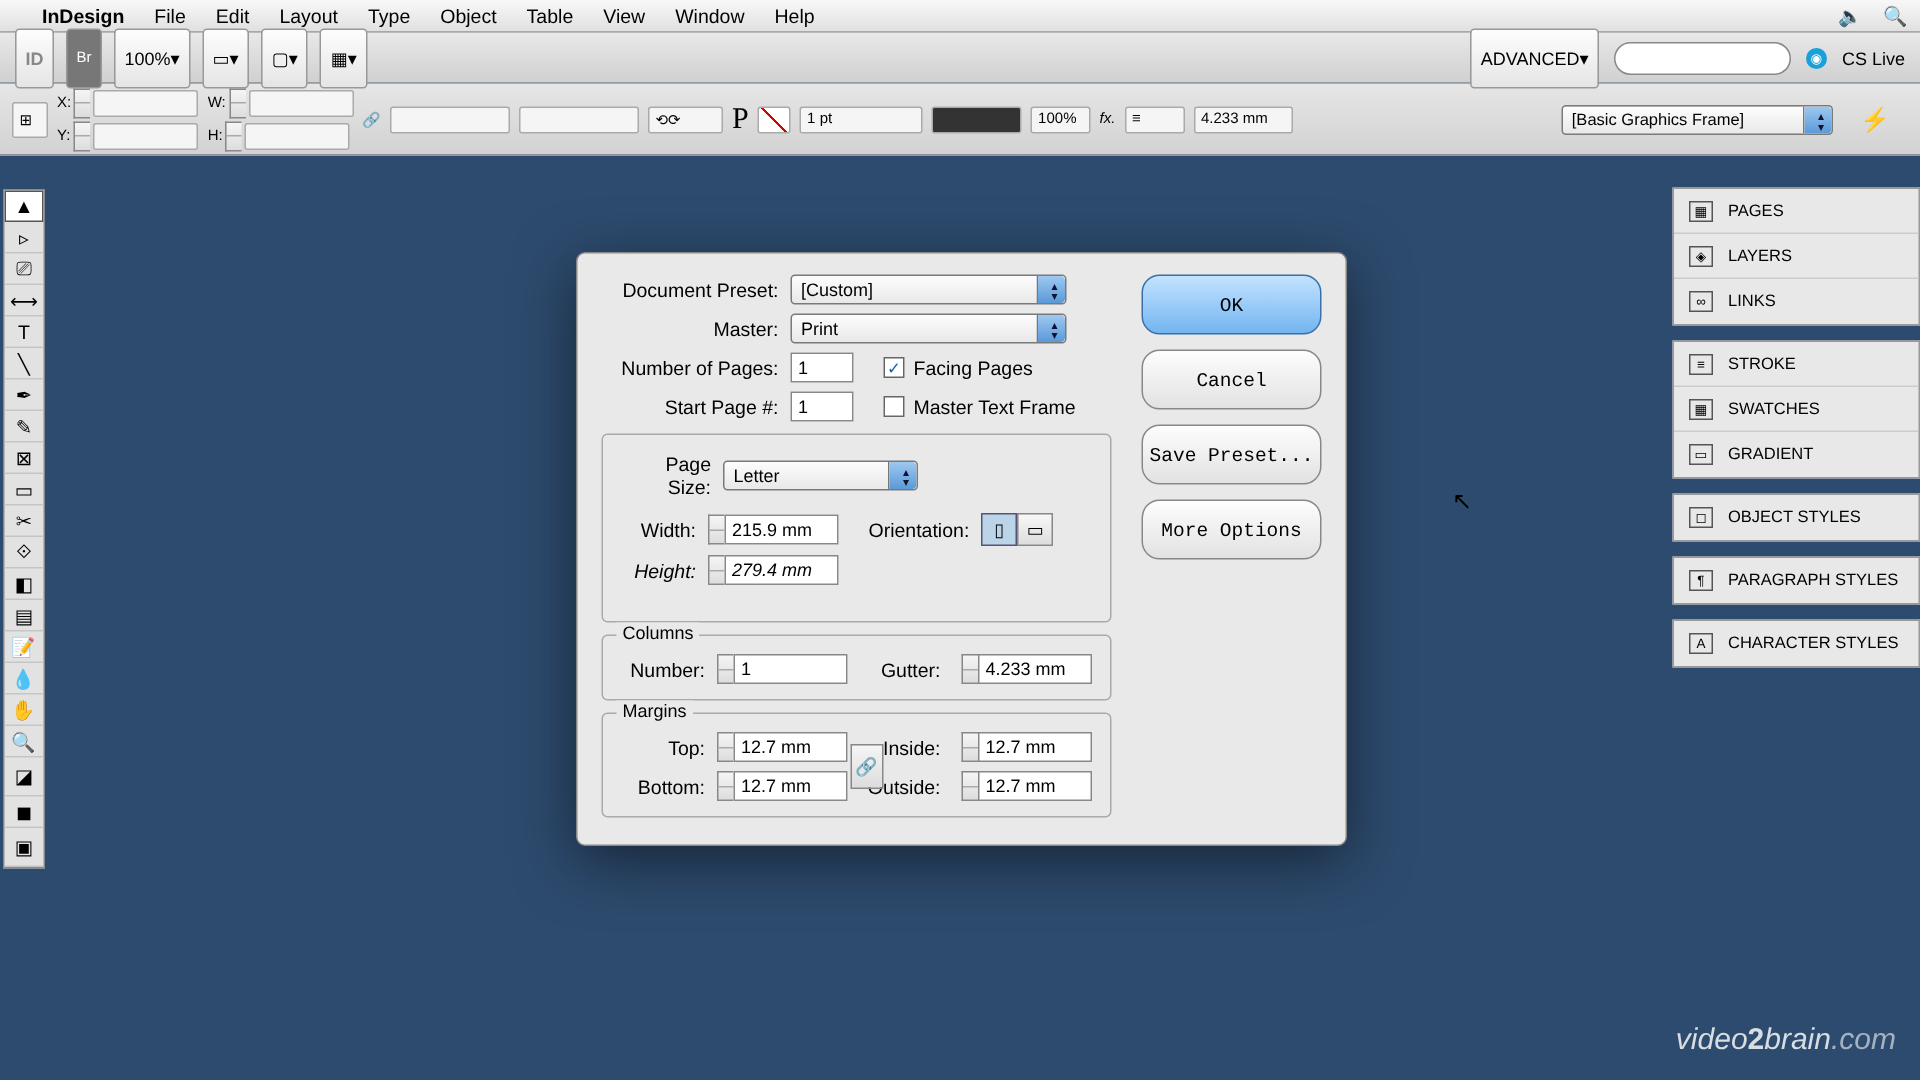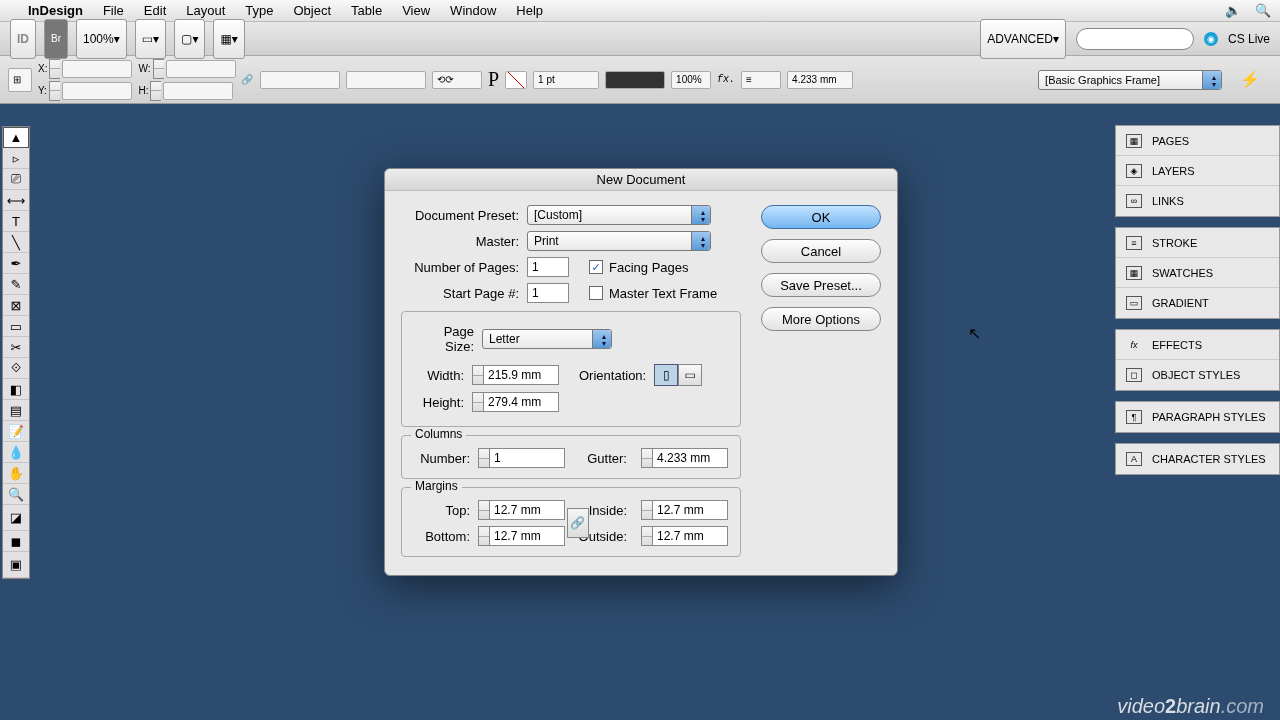--- a/index.html
+++ b/index.html
@@ -60,33 +60,33 @@
 .wideinput { width: 76px; }
 .spinner { width: 11px; height: 20px; border: 1px solid #888; border-right:none; background: linear-gradient(#f5f5f5,#ddd); display:flex; flex-direction:column; }
 .spinner::before, .spinner::after { content:""; flex:1; }
 .spinner::before { border-bottom:1px solid #aaa; }
 
 .chk { width: 14px; height: 14px; border: 1px solid #666; background:#fff; margin-right:6px; display:inline-flex; align-items:center; justify-content:center; font-size:11px; color:#1a5fb4; }
 
 .fieldset { border: 1px solid #aaa; border-radius: 4px; padding: 12px 12px 10px; margin-top: 8px; position:relative; }
 .fieldset .legend { position:absolute; top:-9px; left:9px; background:#e9e9e9; padding:0 4px; font-size:12px; }
 
-.macbtn { height: 24px; border: 1px solid #888; border-radius: 12px; background: linear-gradient(#fdfdfd,#e2e2e2); font-size:13px; display:flex; align-items:center; justify-content:center; cursor:default; }
+.macbtn { height: 40px; border: 1px solid #888; border-radius: 12px; background: linear-gradient(#fdfdfd,#e2e2e2); font-size:13px; display:flex; align-items:center; justify-content:center; cursor:default;font-family:Liberation Mono, monospace; }
 .macbtn.primary { background: linear-gradient(#c3e3ff,#73b5f0); border-color:#3a6fa8; font-weight: 500;}
 
 .orient-btn { width: 24px; height: 22px; border: 1px solid #888; background: linear-gradient(#f8f8f8,#ddd); display:inline-flex; align-items:center; justify-content:center; font-size:12px; }
 .orient-btn.sel { background:#bcd4e8; border-color:#557; }
 
 .link-icon { width: 22px; height: 30px; border:1px solid #888; background: linear-gradient(#f5f5f5,#ddd); display:flex; align-items:center; justify-content:center; font-size:12px; }
 
 
 .cursor { position:absolute; left:968px; top:324px; font-size:16px; color:#000; }
 
 
-.watermark { position:absolute; right:16px; bottom:2px; color:#d8dde2; font-size:20px; font-style:italic; letter-spacing:0; }
+.watermark { position:absolute; right:16px; bottom:15px; color:#d8dde2; font-size:20px; font-style:italic; letter-spacing:0; }
 .watermark b { font-weight:bold; font-style:normal;}
 </style>
 </head>
 <body>
 
 <div class="menubar">
   <span class="apple"></span>
   <span class="app-name">InDesign</span>
   <span class="menu-item">File</span>
   <span class="menu-item">Edit</span>
@@ -143,24 +143,24 @@
         <span class="spinner"></span>
         <span class="cell wide"></span>
       </div>
   </div>
   <span>🔗</span>
   <span class="cell" style="width:80px;"></span>
   <span class="cell" style="width:80px;"></span>
   <span class="cell" style="width:50px;">⟲⟳</span>
   <span style="font-size:20px;font-family:serif;">P</span>
   <span class="cell" style="width:22px;background:linear-gradient(45deg,#fff 48%,#d00 48%,#d00 52%,#fff 52%);"></span>
-  <span class="cell" style="width:66px;text-align:right;">1 pt</span>
+  <span class="cell" style="width:82px;text-align:right;">1 pt</span>
   <span class="cell" style="width:60px;background:linear-gradient(#333,#333);"></span>
   <span class="cell" style="width:40px;">100%</span>
-  <span style="font-style:italic;font-family:Liberation Mono, monospace;">fx.</span>
+  <span style="font-style:italic;">fx.</span>
   <span class="cell" style="width:40px;">≡</span>
   <span class="cell" style="width:66px;">4.233 mm</span>
   <span class="spacer"></span>
   <span class="select framesel">
       <span>[Basic Graphics Frame]</span>
       <span class="arrows">▴<br>▾</span>
     </span>
   <span style="font-size:16px;margin:0 12px;">⚡</span>
 </div>
 
@@ -214,44 +214,39 @@
         <span class="panel-icon">▦</span>
         <span>SWATCHES</span>
       </div>
     <div class="panel-item">
         <span class="panel-icon">▭</span>
         <span>GRADIENT</span>
       </div>
   </div>
   <div class="panel-group">
     <div class="panel-item">
-        <span class="panel-icon" style="font-style:italic;border:none;">fx</span>
-        <span>EFFECTS</span>
-      </div>
-    <div class="panel-item">
         <span class="panel-icon">◻</span>
         <span>OBJECT STYLES</span>
       </div>
   </div>
   <div class="panel-group">
     <div class="panel-item">
         <span class="panel-icon">¶</span>
         <span>PARAGRAPH STYLES</span>
       </div>
   </div>
   <div class="panel-group">
     <div class="panel-item">
         <span class="panel-icon">A</span>
         <span>CHARACTER STYLES</span>
       </div>
   </div>
 </div>
 
 <div class="dialog">
-  <div class="dialog-title">New Document</div>
   <div class="dialog-body">
     <div class="dialog-left">
 
       <div class="row">
         <span class="lbl w1">Document Preset:</span>
         <div class="select">
             <span>[Custom]</span>
             <span class="arrows">▴<br>▾</span>
           </div>
       </div>
@@ -288,21 +283,21 @@
         <div class="row">
           <span class="lbl" style="width:50px;">Width:</span>
           <span class="spinner"></span>
           <div class="numinput wideinput">215.9 mm</div>
           <span style="width:20px;"></span>
           <span>Orientation:</span>
           <span style="width:8px;"></span>
           <span class="orient-btn sel">▯</span>
           <span class="orient-btn">▭</span>
         </div>
-        <div class="row" style="margin-bottom:4px;">
+        <div class="row" style="margin-bottom:14px;font-style:italic;">
           <span class="lbl" style="width:50px;">Height:</span>
           <span class="spinner"></span>
           <div class="numinput wideinput">279.4 mm</div>
         </div>
       </div>
 
       <div class="fieldset">
         <span class="legend">Columns</span>
         <div class="row" style="margin-bottom:0;">
           <span class="lbl" style="width:56px;">Number:</span>

